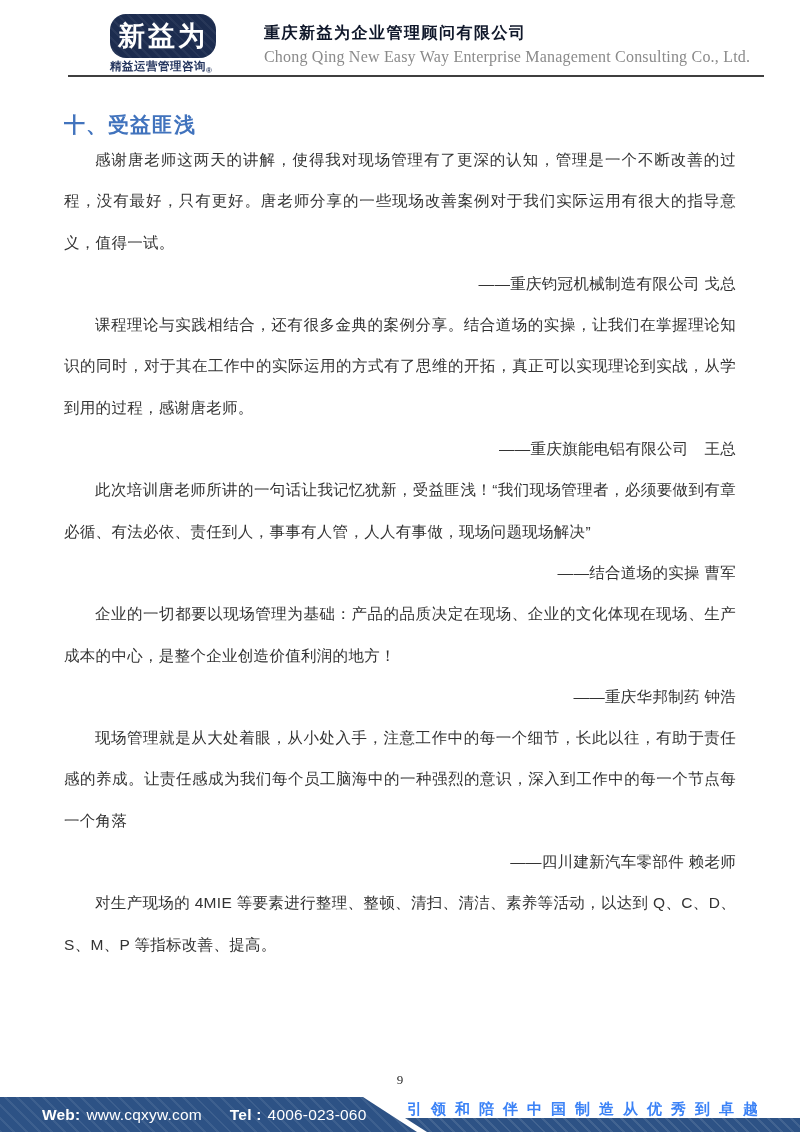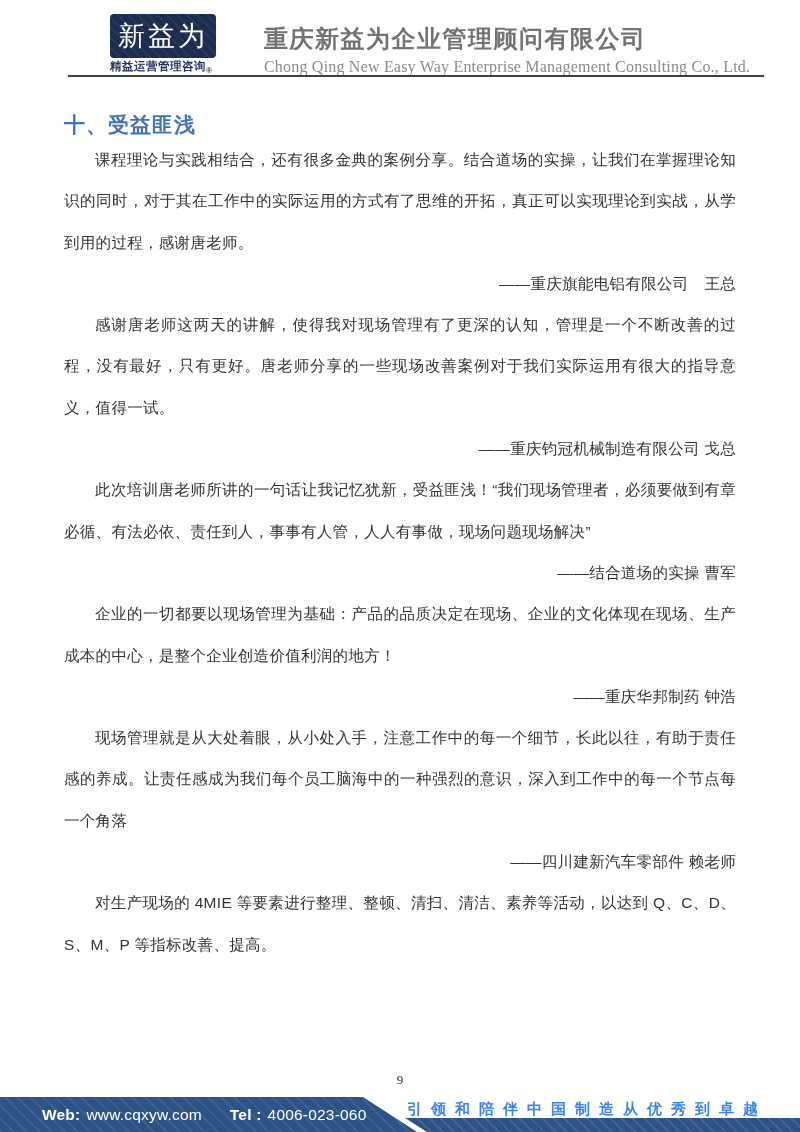--- a/index.html
+++ b/index.html
@@ -12,32 +12,32 @@
   html,body{background:#e8e8e8;}
   body{font-family:"Liberation Sans","DejaVu Sans",sans-serif;}
   .page{
     position:relative;width:800px;height:1132px;background:#ffffff;
     margin:0 auto;overflow:hidden;color:var(--body-ink);
   }
   
   .header{position:absolute;top:14px;left:110px;display:flex;align-items:flex-start;}
   .logo-block{width:106px;flex:0 0 auto;}
   .logo-box{
-    width:106px;height:44px;background:var(--logo-navy);border-radius:4px;
-    color:#ffffff;font-weight:normal;font-size:27px;letter-spacing:3px;
+    width:106px;height:44px;background:var(--logo-navy);border-radius:16px;
+    color:#ffffff;font-weight:bold;font-size:27px;letter-spacing:3px;
     display:flex;align-items:center;justify-content:center;
     background-image:repeating-linear-gradient(45deg,rgba(255,255,255,0.05) 0 2px,transparent 2px 7px);
   }
   .logo-sub{
     margin-top:1px;font-size:11.5px;font-weight:bold;color:#24355e;
     letter-spacing:0.5px;white-space:nowrap;
   }
   .logo-sub .reg{font-size:8px;vertical-align:sub;color:#24355e;}
   .company-block{margin-left:48px;padding-top:11px;}
-  .company-cn{font-size:24px;font-weight:bold;color:#737373;letter-spacing:1.5px;line-height:1.2;}
+  .company-cn{font-size:16px;font-weight:bold;color:#0f172a;letter-spacing:1.5px;line-height:1.2;font-family:Liberation Mono, monospace;}
   .company-en{
     margin-top:4px;font-family:"Liberation Serif","DejaVu Serif",serif;
     font-size:16px;color:#8a8a8a;letter-spacing:0.2px;
   }
   .header-rule{position:absolute;top:75px;left:68px;right:36px;height:2px;background:#3f3f3f;}
   
   .main{position:absolute;top:111px;left:64px;right:64px;}
   .section-title{
     font-size:21px;font-weight:bold;color:var(--accent);
     line-height:28px;letter-spacing:1px;
@@ -93,27 +93,27 @@
       <div class="company-cn">重庆新益为企业管理顾问有限公司</div>
       <div class="company-en">Chong Qing New Easy Way Enterprise Management Consulting Co., Ltd.</div>
     </div>
   </div>
   <div class="header-rule"></div>
 
   <div class="main">
     <h1 class="section-title">十、受益匪浅</h1>
     <div class="t-list" id="testimonial-list">
   <div class="t-item">
-    <div class="t-text">课程理论与实践相结合，还有很多金典的案例分享。结合道场的实操，让我们在掌握理论知识的同时，对于其在工作中的实际运用的方式有了思维的开拓，真正可以实现理论到实战，从学到用的过程，感谢唐老师。</div>
-    <div class="t-attr">——重庆旗能电铝有限公司　王总</div>
+    <div class="t-text">感谢唐老师这两天的讲解，使得我对现场管理有了更深的认知，管理是一个不断改善的过程，没有最好，只有更好。唐老师分享的一些现场改善案例对于我们实际运用有很大的指导意义，值得一试。</div>
+    <div class="t-attr">——重庆钧冠机械制造有限公司 戈总</div>
   </div>
 
   <div class="t-item">
-    <div class="t-text">感谢唐老师这两天的讲解，使得我对现场管理有了更深的认知，管理是一个不断改善的过程，没有最好，只有更好。唐老师分享的一些现场改善案例对于我们实际运用有很大的指导意义，值得一试。</div>
-    <div class="t-attr">——重庆钧冠机械制造有限公司 戈总</div>
+    <div class="t-text">课程理论与实践相结合，还有很多金典的案例分享。结合道场的实操，让我们在掌握理论知识的同时，对于其在工作中的实际运用的方式有了思维的开拓，真正可以实现理论到实战，从学到用的过程，感谢唐老师。</div>
+    <div class="t-attr">——重庆旗能电铝有限公司　王总</div>
   </div>
 
 
   <div class="t-item">
     <div class="t-text">此次培训唐老师所讲的一句话让我记忆犹新，受益匪浅！“我们现场管理者，必须要做到有章必循、有法必依、责任到人，事事有人管，人人有事做，现场问题现场解决”</div>
     <div class="t-attr">——结合道场的实操 曹军</div>
   </div>
 
   <div class="t-item">
     <div class="t-text">企业的一切都要以现场管理为基础：产品的品质决定在现场、企业的文化体现在现场、生产成本的中心，是整个企业创造价值利润的地方！</div>

